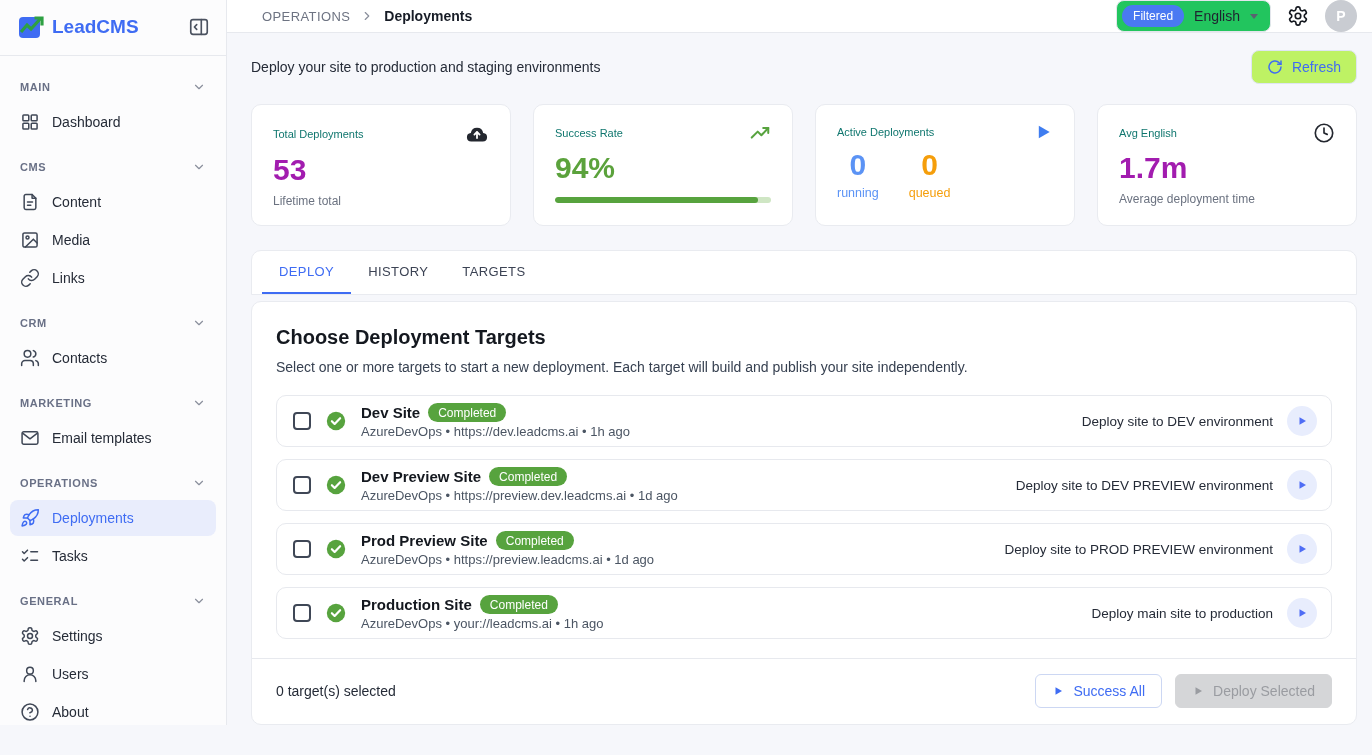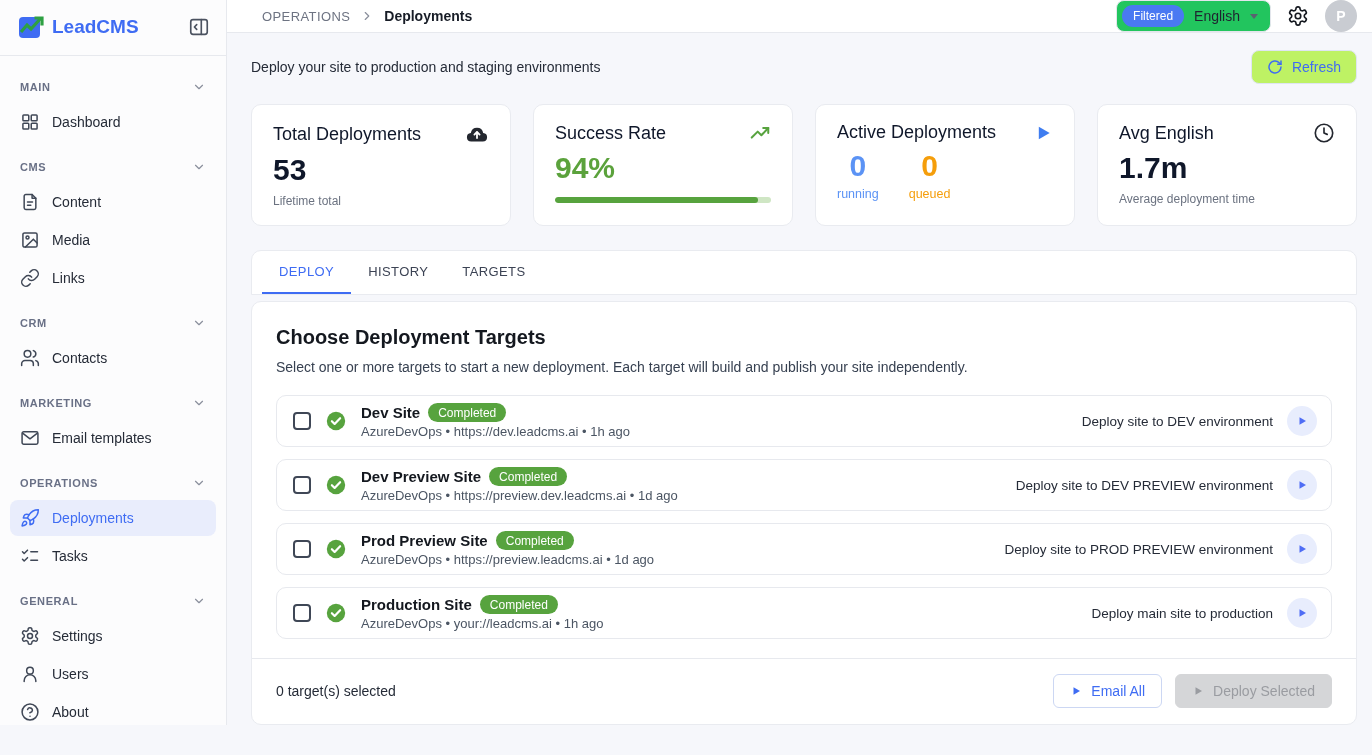--- a/index.html
+++ b/index.html
@@ -40,22 +40,22 @@
   .avatar { width:32px; height:32px; border-radius:50%; background:#c9ccd2; color:#fff; font-size:14px; font-weight:700; display:flex; align-items:center; justify-content:center; cursor:pointer; }
 
   .content { padding:0 15px 0 24px; flex:1; }
   .page-header { display:flex; align-items:center; justify-content:space-between; margin:17px 0 20px; }
   .page-desc { font-size:14px; color:#252b37; }
   .refresh-btn { display:flex; align-items:center; gap:9px; background:#bef264; border:1px solid #dfe5f2; border-radius:8px; padding:8px 15px; font-size:14px; font-weight:500; color:#3f6cf3; cursor:pointer; }
 
   
   .stats { display:flex; gap:22px; margin-bottom:24px; }
   .stat-card { flex:1; background:#fff; border:1px solid #e9ebf0; border-radius:10px; padding:17px 21px; height:122px; }
-  .stat-top { display:flex; align-items:center; justify-content:space-between; font-size:18px; color:#0f172a; }
-  .stat-value { font-size:30px; font-weight:600; color:#0f172a; margin-top:7px; line-height:1.1; }
+  .stat-top { display:flex; align-items:center; justify-content:space-between; font-size:11px; color:#0f766e; }
+  .stat-value { font-size:30px; font-weight:600; color:#a21caf; margin-top:7px; line-height:1.1; }
   .stat-sub { font-size:12px; color:#6b7280; margin-top:8px; }
   .stat-value.green { color:#5ba23c; }
   .progress-track { margin-top:13px; height:6px; border-radius:4px; background:#cfe6c4; overflow:hidden; }
   .progress-fill { height:100%; border-radius:4px; background:#57a33e; }
   .dual { display:flex; gap:30px; margin-top:6px; }
   .dual-col { text-align:center; }
   .dual-num { font-size:30px; font-weight:600; line-height:1.15; }
   .dual-num.blue { color:#5b93f5; }
   .dual-num.orange { color:#f59e0b; }
   .dual-label { font-size:12.5px; margin-top:3px; }
@@ -524,21 +524,21 @@
         <hr class="card-divider">
         <div class="card-footer">
           <span class="selected-text">0 target(s) selected</span>
           <div class="footer-btns">
             <button class="btn btn-outline">
               <span>
                   <svg width="12" height="12" viewBox="0 0 24 24">
                     <path d="M7 4.5v15l13-7.5z" fill="#3f6cf3"></path>
                   </svg>
                 </span>
-              <span>Email All</span>
+              <span>Success All</span>
             </button>
             <button class="btn btn-disabled">
               <span>
                   <svg width="12" height="12" viewBox="0 0 24 24">
                     <path d="M7 4.5v15l13-7.5z" fill="#9a9ca1"></path>
                   </svg>
                 </span>
               <span>Deploy Selected</span>
             </button>
           </div>

